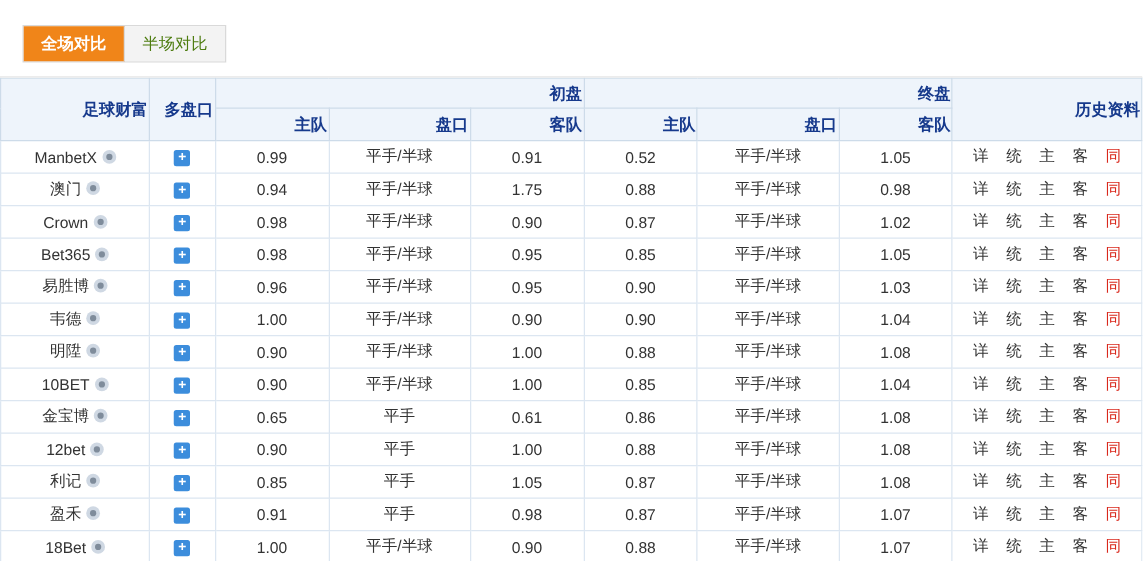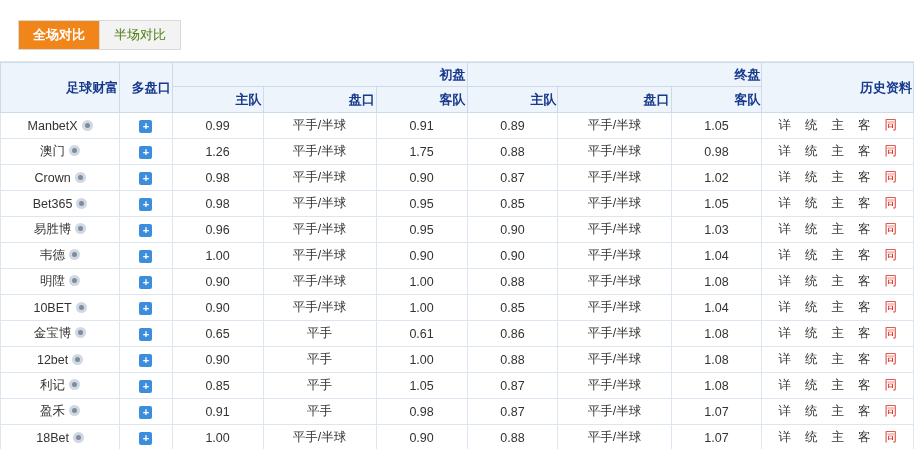--- a/index.html
+++ b/index.html
@@ -213,37 +213,37 @@
         <th>客队</th>
       </tr>
     </thead>
     <tbody id="odds-body">
         <tr>
           <td class="company"><span>ManbetX</span><span class="starico"></span></td>
           <td><span class="plusbox">+</span></td>
           <td>0.99</td>
           <td>平手/半球</td>
           <td>0.91</td>
-          <td>0.89</td>
+          <td>0.52</td>
           <td>平手/半球</td>
           <td>1.05</td>
           <td class="hist">
             <div class="hist-inner">
               <span>详</span>
               <span>统</span>
               <span>主</span>
               <span>客</span>
               <span class="red">同</span>
             </div>
           </td>
         </tr>
         <tr>
           <td class="company"><span>澳门</span><span class="starico"></span></td>
           <td><span class="plusbox">+</span></td>
-          <td>1.26</td>
+          <td>0.94</td>
           <td>平手/半球</td>
           <td>1.75</td>
           <td>0.88</td>
           <td>平手/半球</td>
           <td>0.98</td>
           <td class="hist">
             <div class="hist-inner">
               <span>详</span>
               <span>统</span>
               <span>主</span>

